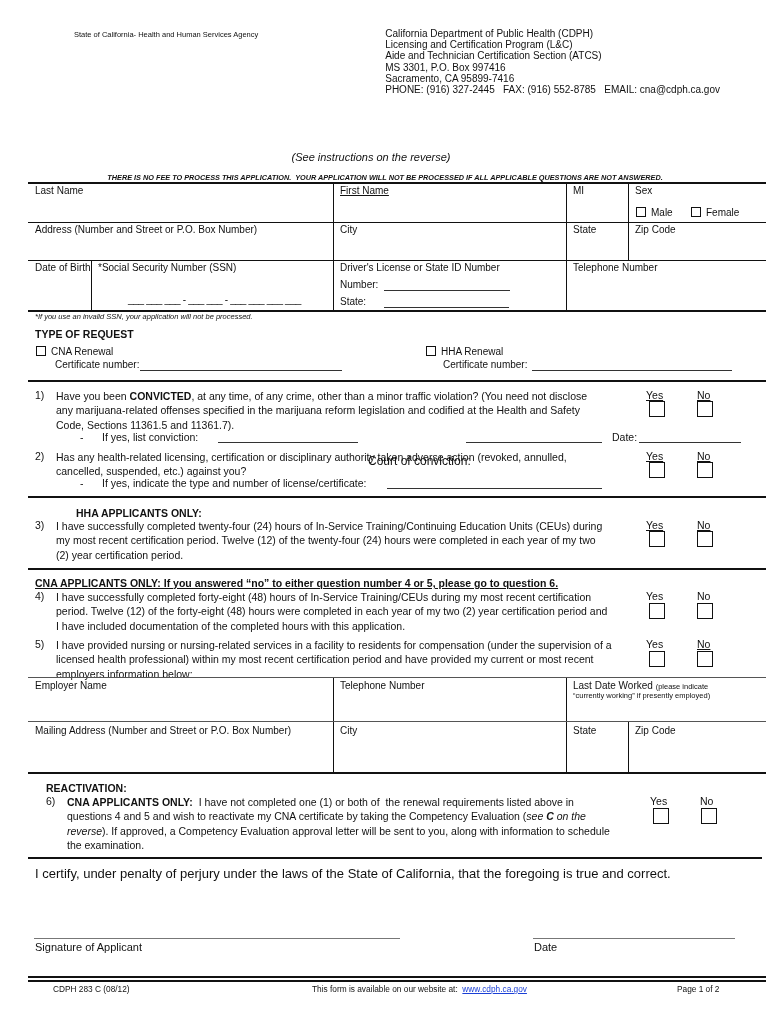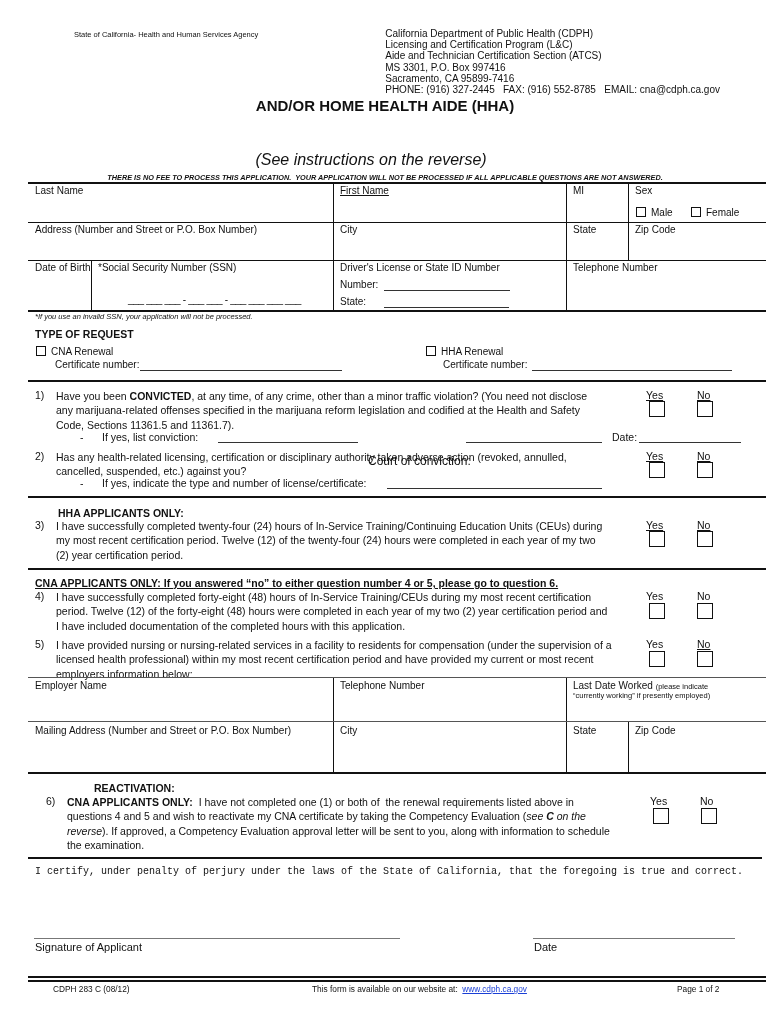--- a/index.html
+++ b/index.html
@@ -2,21 +2,21 @@
 <html><head>
 <meta charset="utf-8">
 <style>
   html, body { margin: 0; padding: 0; background: #fff; }
   body { width: 770px; height: 1024px; position: relative; overflow: hidden;
          font-family: "Liberation Sans", sans-serif; color: #111; font-size: 10.5px; }
   .abs { position: absolute; }
   .hdr-left { left: 46px; top: 30px; font-size: 7.5px; margin-left: 28px; }
   .hdr-right { right: 50px; top: 28px; font-size: 10px; text-align: left; line-height: 11.2px; }
   .title { left: 0; width: 770px; text-align: center; top: 97px; font-weight: bold; font-size: 15px; line-height: 17.5px; }
-  .subtitle { left: 0; width: 742px; text-align: center; top: 151px; font-style: italic; font-size: 16px; }
+  .subtitle { left: 0; width: 742px; text-align: center; top: 151px; font-style: italic; font-size: 11px; }
   .notice { left: 0; width: 770px; text-align: center; top: 173px; font-style: italic; font-weight: bold; font-size: 7.3px; }
   .hr { position: absolute; background: #111; }
   .vr { position: absolute; background: #111; width: 1px; }
   .lbl { position: absolute; font-size: 10px; white-space: nowrap; }
   .cb { position: absolute; width: 10px; height: 10px; border: 1px solid #111; background: #fff; box-sizing: border-box; }
   .cbq { position: absolute; width: 16px; height: 16px; border: 1px solid #111; background: #fff; box-sizing: border-box; }
   .yn { position: absolute; font-size: 10.5px; text-decoration: underline; }
   .q { position: absolute; font-size: 10.5px; line-height: 14.3px; }
   .qnum { position: absolute; font-size: 10.5px; }
   .uline { display: inline-block; border-bottom: 1px solid #333; vertical-align: bottom; height: 11px; }
@@ -31,21 +31,20 @@
 <div class="abs hdr-right">
   <div>California Department of Public Health (CDPH)</div>
   <div>Licensing and Certification Program (L&amp;C)</div>
   <div>Aide and Technician Certification Section (ATCS)</div>
   <div>MS 3301, P.O. Box 997416</div>
   <div>Sacramento, CA 95899-7416</div>
   <div style="white-space:pre">PHONE: (916) 327-2445   FAX: (916) 552-8785   EMAIL: cna@cdph.ca.gov</div>
 </div>
 
 <div class="abs title">
-  <div>AND/OR HOME HEALTH AIDE (HHA)</div>
 </div>
 <div class="abs subtitle">(See instructions on the reverse)</div>
 <div class="abs notice" style="white-space:pre">THERE IS NO FEE TO PROCESS THIS APPLICATION.  YOUR APPLICATION WILL NOT BE PROCESSED IF ALL APPLICABLE QUESTIONS ARE NOT ANSWERED.</div>
 
 <div class="hr" style="left:28px; width:738px; top:182px; height:2px;"></div>
 <div class="vr" style="left:333px; top:184px; height:127px;"></div>
 <div class="vr" style="left:566px; top:184px; height:127px;"></div>
 <div class="vr" style="left:628px; top:184px; height:76px;"></div>
 <div class="vr" style="left:91px; top:260px; height:51px;"></div>
 <div class="hr" style="left:28px; width:738px; top:222px; height:1px;"></div>
@@ -106,21 +105,21 @@
 <div class="q" style="left:56px; top:450px; width:560px;">Has any health-related licensing, certification or disciplinary authority taken adverse action (revoked, annulled, cancelled, suspended, etc.) against you?</div>
 <div class="lbl" style="left:80px; top:477px; font-size:10.5px;">-</div>
 <div class="lbl" style="left:102px; top:477px; font-size:10.5px;">If yes, indicate the type and number of license/certificate:</div>
 <div class="abs uline" style="left:387px; top:477px; width:215px;"></div>
 <div class="yn" style="left:646px; top:450px;">Yes</div>
 <div class="yn" style="left:697px; top:450px;">No</div>
 <div class="cbq" style="left:649px; top:462px;"></div>
 <div class="cbq" style="left:697px; top:462px;"></div>
 <div class="hr" style="left:28px; width:738px; top:496px; height:2px;"></div>
 
-<div class="sec" style="left:34px; top:507px;padding-left:24px;">HHA APPLICANTS ONLY:</div>
+<div class="sec" style="left:52px; top:507px;padding-left:24px;">HHA APPLICANTS ONLY:</div>
 <div class="qnum" style="left:35px; top:519px;">3)</div>
 <div class="q" style="left:56px; top:519px; width:550px;">I have successfully completed twenty-four (24) hours of In-Service Training/Continuing Education Units (CEUs) during my most recent certification period.  Twelve (12) of the twenty-four (24) hours were completed in each year of my two (2) year certification period.</div>
 <div class="yn" style="left:646px; top:519px;">Yes</div>
 <div class="yn" style="left:697px; top:519px;">No</div>
 <div class="cbq" style="left:649px; top:531px;"></div>
 <div class="cbq" style="left:697px; top:531px;"></div>
 <div class="hr" style="left:28px; width:738px; top:568px; height:2px;"></div>
 
 <div class="sec" style="left:35px; top:577px;text-decoration:underline;">CNA APPLICANTS ONLY:  If you answered “no” to either question number 4 or 5, please go to question 6.</div>
 <div class="qnum" style="left:35px; top:590px;">4)</div>
@@ -146,30 +145,30 @@
 
 <div class="lbl" style="left:35px; top:680px;">Employer Name</div>
 <div class="lbl" style="left:340px; top:680px;">Telephone Number</div>
 <div class="lbl" style="left:573px; top:680px;"><span>Last Date Worked</span> <span style="font-size:7.5px;">(please indicate</span></div>
 <div class="lbl" style="left:573px; top:691px; font-size:7.5px;">“currently working” if presently employed)</div>
 <div class="lbl" style="left:35px; top:725px;">Mailing Address (Number and Street or P.O. Box Number)</div>
 <div class="lbl" style="left:340px; top:725px;">City</div>
 <div class="lbl" style="left:573px; top:725px;">State</div>
 <div class="lbl" style="left:635px; top:725px;">Zip Code</div>
 
-<div class="sec" style="left:46px; top:782px;margin-left:48px;">REACTIVATION:</div>
+<div class="sec" style="left:46px; top:782px;">REACTIVATION:</div>
 <div class="qnum" style="left:46px; top:795px;">6)</div>
 <div class="q" style="left:67px; top:795px; width:548px;"><b>CNA APPLICANTS ONLY:</b><span style="white-space:pre-wrap">  I have not completed one (1) or both of  the renewal requirements listed above in questions 4 and 5 and wish to reactivate my CNA certificate by taking the Competency Evaluation (</span><i>see </i><b><i>C</i></b><i> on the reverse</i><span>).   If approved, a Competency Evaluation approval letter will be sent to you, along with information to schedule the examination.</span></div>
 <div class="yn" style="left:650px; top:795px; text-decoration:none;">Yes</div>
 <div class="yn" style="left:700px; top:795px; text-decoration:none;">No</div>
 <div class="cbq" style="left:653px; top:808px;"></div>
 <div class="cbq" style="left:701px; top:808px;"></div>
 <div class="hr" style="left:28px; width:734px; top:857px; height:2px;"></div>
 
-<div class="lbl" style="left:35px; top:866px; font-size:10px;font-family:Liberation Mono, monospace;">I certify, under penalty of perjury under the laws of the State of California, that the foregoing is true and correct.</div>
+<div class="lbl" style="left:35px; top:866px; font-size:13px;">I certify, under penalty of perjury under the laws of the State of California, that the foregoing is true and correct.</div>
 
 <div class="hr" style="left:34px; width:366px; top:938px; height:1px; background:#777;"></div>
 <div class="lbl" style="left:35px; top:941px; font-size:11px;">Signature of Applicant</div>
 <div class="hr" style="left:533px; width:202px; top:938px; height:1px; background:#777;"></div>
 <div class="lbl" style="left:534px; top:941px; font-size:11px;">Date</div>
 
 <div class="hr" style="left:28px; width:738px; top:976px; height:2px;"></div>
 <div class="hr" style="left:28px; width:738px; top:980px; height:2px;"></div>
 <div class="foot" style="left:53px;">CDPH 283 C (08/12)</div>
 <div class="foot" style="left:312px;"><span>This form is available on our website at:</span>&nbsp; <a class="link">www.cdph.ca.gov</a></div>

